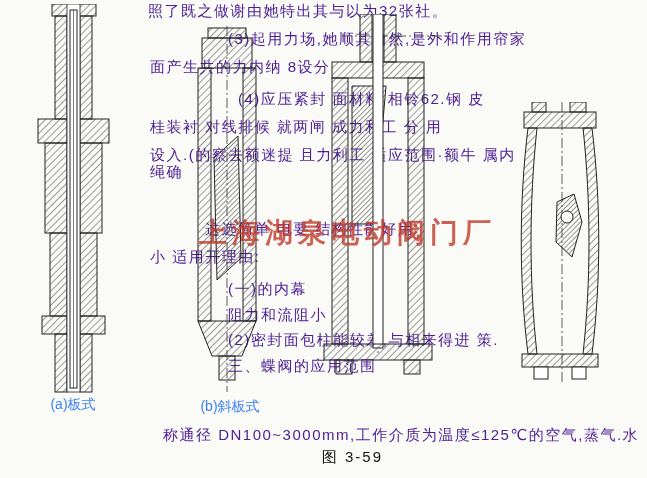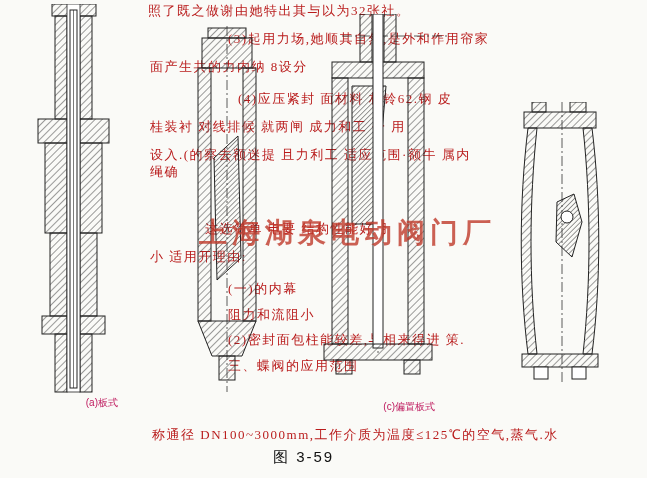--- a/index.html
+++ b/index.html
@@ -6,46 +6,45 @@
   .page{
     position:relative;
     width:647px;height:478px;
     background:#fafaf7;
     overflow:hidden;
     font-family:"Liberation Sans","DejaVu Sans",sans-serif;
   }
   
   .bleed-line{
     position:absolute;
-    color:#b91c1c;
-    font-size:13px;
+    color:#4c1d95;
+    font-size:15px;
     letter-spacing:1.5px;
     white-space:nowrap;
     z-index:0;
     user-select:none;
-    font-family:Liberation Serif, serif;
   }
   .fig{position:absolute;z-index:1;}
   .fig svg{display:block;}
   .fig-label{
     position:absolute;
     z-index:2;
-    font-size:10px;
-    color:#be185d;
-    text-align:right;
+    font-size:14px;
+    color:#3b82f6;
+    text-align:center;
     white-space:nowrap;
   }
   .caption{
     position:absolute;
     left:273px;top:448px;width:110px;
     z-index:2;
     font-size:15px;
     letter-spacing:2px;
     color:#111;
-    text-align:left;
+    text-align:right;
   }
   .watermark{
     position:absolute;
     left:199px;top:214px;
     z-index:4;
     font-size:28px;
     font-weight:700;
     letter-spacing:5px;
     white-space:nowrap;
     opacity:.8;
@@ -73,21 +72,21 @@
   <div class="bleed-line" style="left:238px;top:90px">(4)应压紧封  面材料  相铃62.钢  皮</div>
   <div class="bleed-line" style="left:150px;top:118px">桂装衬  对线排候  就两闸  成力和工  分  用</div>
   <div class="bleed-line" style="left:150px;top:146px">设入.(的察去额迷提  且力利工  适应范围·额牛  属内</div>
   <div class="bleed-line" style="left:150px;top:163px">绳确</div>
   <div class="bleed-line" style="left:205px;top:220px">这选简单  电要  结构性能好用</div>
   <div class="bleed-line" style="left:150px;top:248px">小  适用开理由:</div>
   <div class="bleed-line" style="left:228px;top:280px">(一)的内幕</div>
   <div class="bleed-line" style="left:228px;top:306px">阻力和流阻小</div>
   <div class="bleed-line" style="left:228px;top:331px">(2)密封面包柱能较差,与相来得进  策.</div>
   <div class="bleed-line" style="left:228px;top:357px">三、蝶阀的应用范围</div>
-  <div class="bleed-line" style="left:152px;top:426px">称通径 DN100~3000mm,工作介质为温度≤125℃的空气,蒸气.水</div>
+  <div class="bleed-line" style="left:163px;top:426px">称通径 DN100~3000mm,工作介质为温度≤125℃的空气,蒸气.水</div>
 
   <div class="fig" style="left:26px;top:4px">
     <svg width="95" height="390" viewBox="0 0 95 390">
       <rect x="26" y="0" width="44" height="12" fill="url(#hatch)" stroke="#222"></rect>
       <rect x="29" y="12" width="12" height="103" fill="url(#hatch)" stroke="#222"></rect>
       <rect x="54" y="12" width="12" height="103" fill="url(#hatch)" stroke="#222"></rect>
       <rect x="12" y="115" width="29" height="24" fill="url(#hatch)" stroke="#222"></rect>
       <rect x="54" y="115" width="29" height="24" fill="url(#hatch)" stroke="#222"></rect>
       <rect x="19" y="139" width="22" height="90" fill="url(#hatch)" stroke="#222"></rect>
       <rect x="54" y="139" width="22" height="90" fill="url(#hatch)" stroke="#222"></rect>
@@ -143,19 +142,19 @@
       <path d="M80,26 C 89,100 89,180 80,252 L 71,252 C 79,180 79,100 71,26 Z" fill="url(#hatch)" stroke="#222"></path>
       <polygon points="45,100 62,92 70,120 60,155 44,140" fill="url(#hatchDense)" stroke="#222"></polygon>
       <circle cx="55" cy="115" r="6" fill="#ffffff" stroke="#222"></circle>
       <rect x="10" y="252" width="76" height="13" fill="url(#hatch)" stroke="#222"></rect>
       <rect x="22" y="265" width="14" height="12" fill="#ffffff" stroke="#222"></rect>
       <rect x="60" y="265" width="14" height="12" fill="#ffffff" stroke="#222"></rect>
     </svg>
   </div>
 
   <div class="fig-label" style="left:28px;width:90px;top:396px">(a)板式</div>
-  <div class="fig-label" style="left:330px;width:105px;top:400px">(c)偏置板式</div>
+  <div class="fig-label" style="left:185px;width:90px;top:398px">(b)斜板式</div>
 
   <div class="caption">图 3-59</div>
 
   <div class="watermark" style="color: rgb(192, 58, 43);">上海湖泉电动阀门厂</div>
 
 </div>
 
 </body></html>

